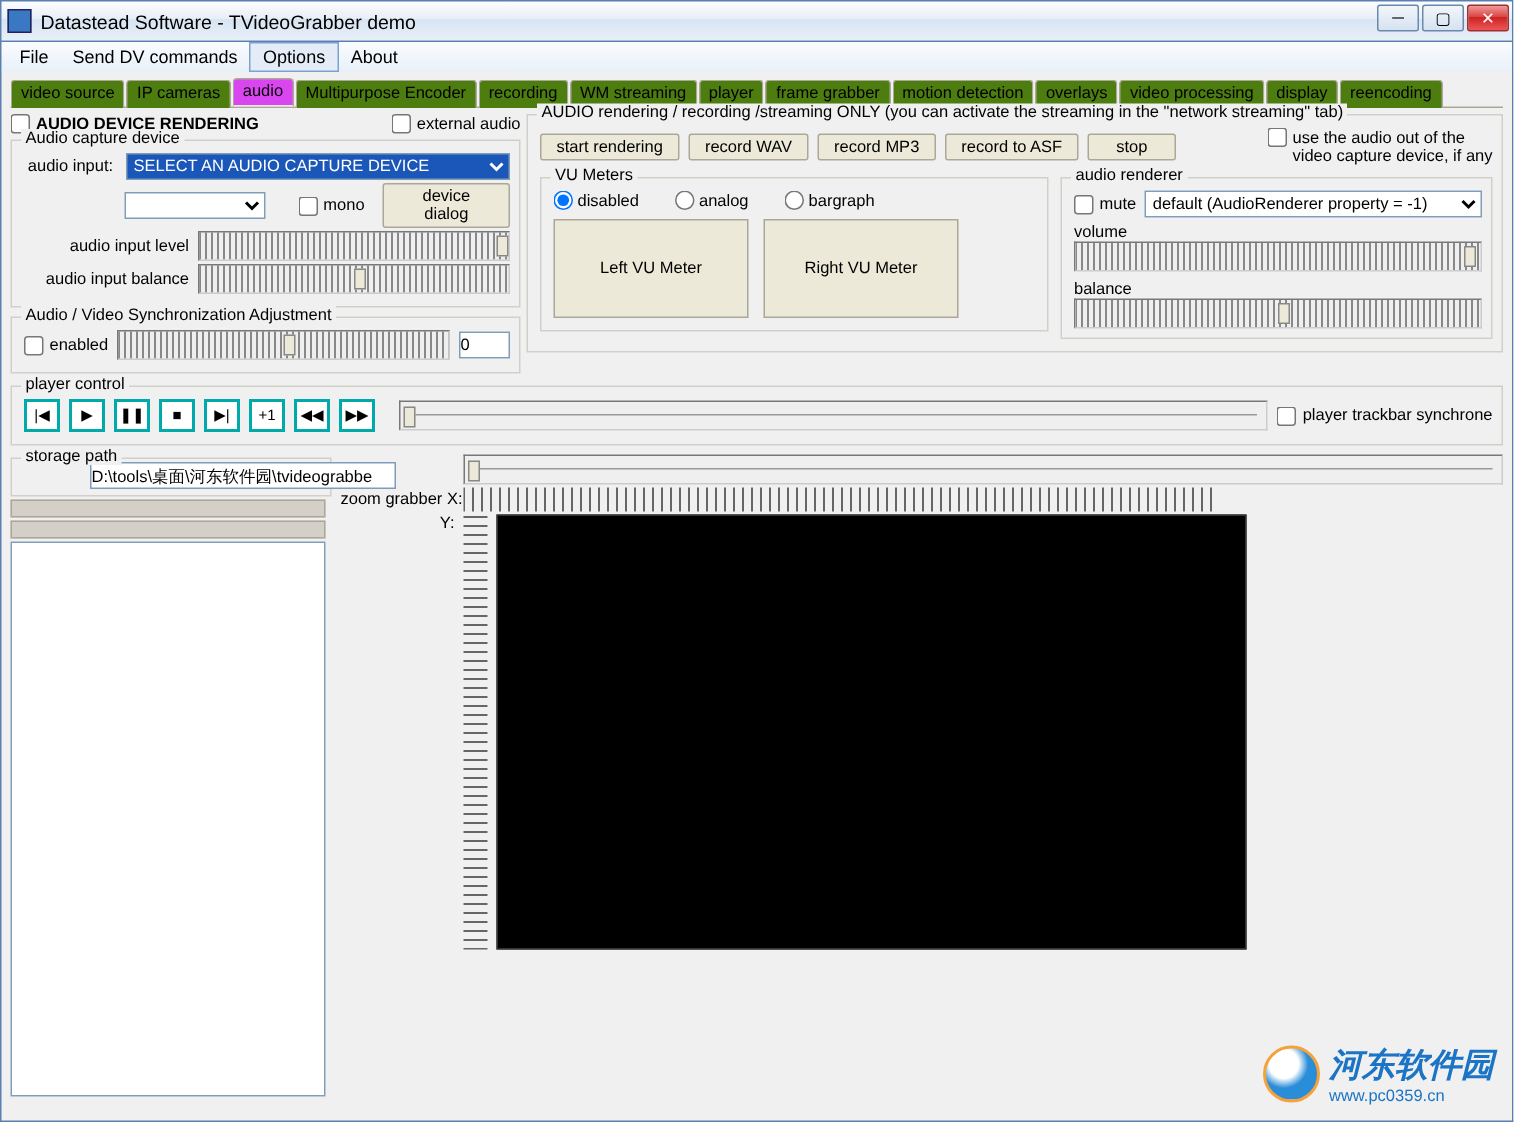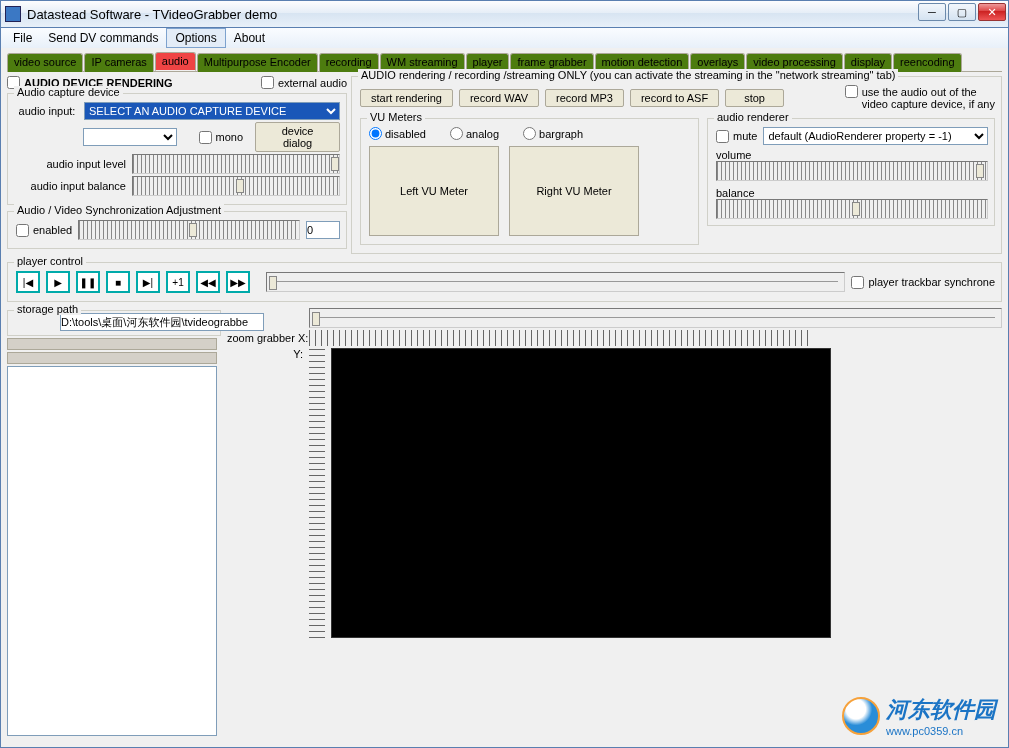--- a/index.html
+++ b/index.html
@@ -36,37 +36,37 @@
 .menubar .item.hl { border:1px solid #7da2ce; background:#e3ecf7; }
 .client {
   border:1px solid #5a7fb0; border-top:none;
   background:#f0f0f0;
   height: 700px;
   padding: 4px 6px;
   position: relative;
 }
 .tabs { display:flex; border-bottom:1px solid #aca899; font-size:11px; }
 .tab { padding:2px 6px 3px; border:1px solid #aca899; border-bottom:none; background:#4d7c0f; margin-right:1px; border-radius:3px 3px 0 0; position:relative; top:1px; }
-.tab.active { background:#ef4444; border-bottom:1px solid #f0f0f0; top:0; }
+.tab.active { background:#d946ef; border-bottom:1px solid #f0f0f0; top:0; }
 .fieldset { border:1px solid #d0d0c8; padding:6px 6px 6px 8px; margin-top:4px; position:relative; }
 .fieldset > .legend { position:absolute; top:-8px; left:6px; background:#f0f0f0; padding:0 3px; font-size:11px; }
 .row { display:flex; align-items:center; gap:6px; margin:2px 0; }
 label, span.lbl { font-size:11px; white-space:nowrap; }
 .checkbox { display:flex; align-items:center; gap:4px; }
 .checkbox input { width:13px; height:13px; }
 select, input[type=text] { font-size:11px; height:18px; border:1px solid #7f9db9; background:#fff; }
 select.hl { background:#1a57b8; color:#fff; }
 .btn { font-size:11px; padding:2px 10px; background:#ece9d8; border:1px solid #aca899; border-radius:2px; }
 .slider { height:20px; background:repeating-linear-gradient(90deg,#888,#888 1px,transparent 1px,transparent 4px); position:relative; flex:1; border:1px inset #ccc; background-color:#efefef; }
 .slider .thumb { position:absolute; top:2px; width:8px; height:14px; background:#ece9d8; border:1px solid #888; left:50%; }
 .topgrid { display:flex; gap:4px; align-items:flex-start; }
 .leftcol { width:340px; }
 .midcol { flex:1; }
 .playerbtn { width:24px; height:22px; border:2px solid #0aa; background:#fff; display:flex; align-items:center; justify-content:center; font-size:10px; color:#000; }
-.vu { width:130px; height:90px; border:1px solid #aca899; background:#ece9d8; display:flex; align-items:center; justify-content:center; font-size:11px; }
+.vu { width:130px; height:66px; border:1px solid #aca899; background:#ece9d8; display:flex; align-items:center; justify-content:center; font-size:11px; }
 .radio { display:flex; align-items:center; gap:3px; }
 .storage input { width:204px;margin-left:48px; }
 .listbox { width:210px; height:370px; background:#fff; border:1px solid #7f9db9; margin-top:2px; }
 .graybar { width:210px; height:12px; background:#d4d0c8; border:1px solid #aca899; margin-top:2px; }
 .wm { position:absolute; right:12px; bottom:10px; font-size:22px; display:flex; align-items:center; gap:6px; color:#1b74c5; font-weight:bold; font-style:italic; }
 .wm .ball { width:38px; height:38px; border-radius:50%; background:radial-gradient(circle at 35% 30%, #fff 0 30%, #2a8dd8 50%); border:2px solid #f6a13a; }
 .wm .sub { font-size:11px; color:#1b74c5; display:block; font-weight:normal; font-style:normal; }
 .preview { width:500px; height:290px; background:#000; border:1px solid #333; }
 .zoomrow { display:flex; align-items:center; gap:6px; margin:2px 0; }
 .zoomslider { flex:1; height:20px; border:1px inset #ccc; background:#efefef; position:relative; }

